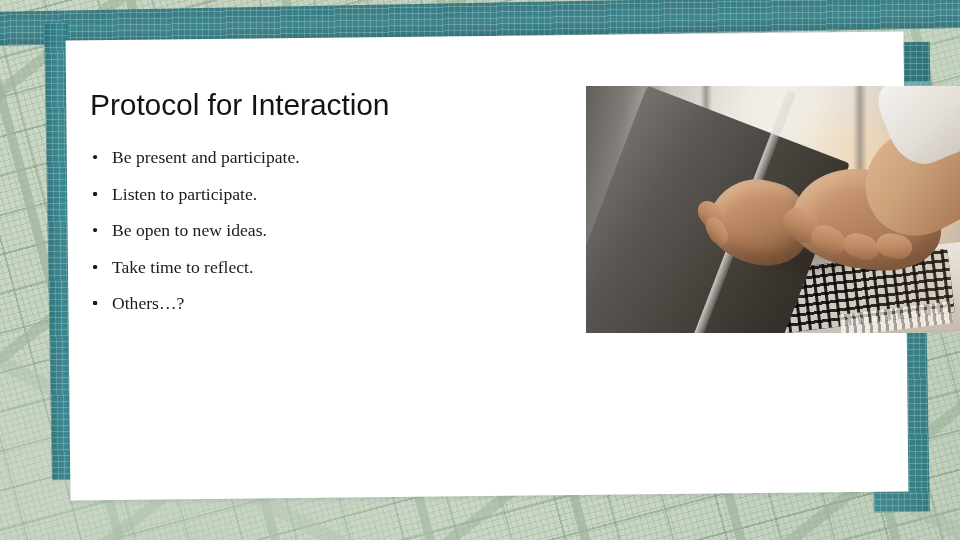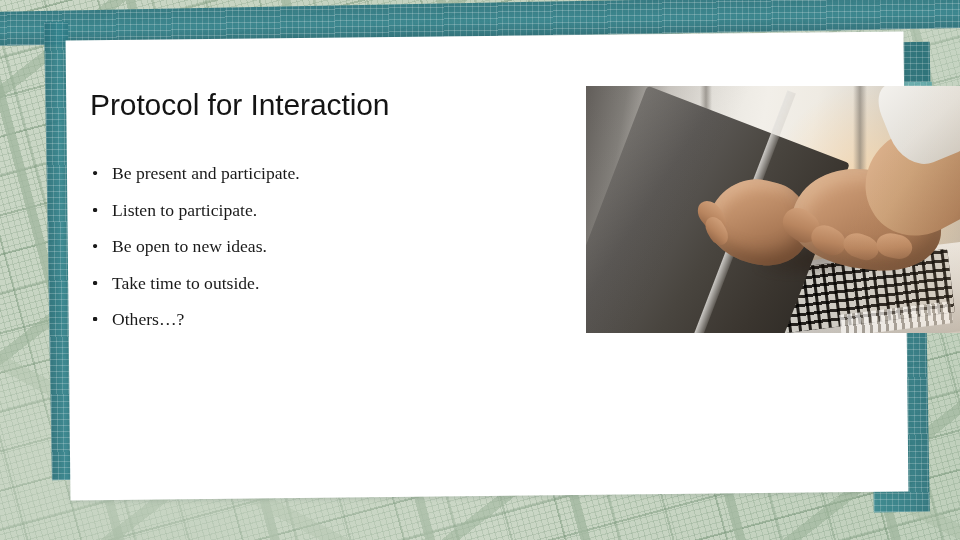--- a/index.html
+++ b/index.html
@@ -146,21 +146,21 @@
     left: 90px; top: 88px;
     width: 730px;
   }
   #page-title {
     font-family: "Liberation Sans", sans-serif;
     font-size: 30px;
     font-weight: 400;
     color: #141414;
     letter-spacing: -0.1px;
     line-height: 1.1;
-    margin: 0 0 34px 0;
+    margin: 0 0 18px 0;
     white-space: nowrap;
   }
   #bullet-list {
     list-style: none;
     margin: 0;
     padding: 0;
   }
   #bullet-list li {
     position: relative;
     font-family: "Liberation Serif", serif;
@@ -383,21 +383,21 @@
   <div id="card"></div>
 
   <div id="text-block">
     <h1 id="page-title">Protocol for Interaction</h1>
     <ul id="bullet-list">
       <li><span class="bullet-dot">•</span><span>Be present and participate.</span></li>
       <li><span class="bullet-dot">•</span></li>
       <li><span class="bullet-dot">•</span><span>Listen to participate.</span></li>
       <li><span class="bullet-dot">•</span><span>Be open to new ideas.</span></li>
       <li><span class="bullet-dot">•</span></li>
-      <li><span class="bullet-dot">•</span><span>Take time to outside.</span></li>
+      <li><span class="bullet-dot">•</span><span>Take time to reflect.</span></li>
       <li><span class="bullet-dot">•</span></li>
       <li><span class="bullet-dot">•</span></li>
       <li><span class="bullet-dot">•</span><span>Others…?</span></li>
     </ul>
   </div>
 
   <div id="photo">
     <div class="ph ph-window"></div>
     <div class="ph ph-glow"></div>
     <div class="ph ph-greenery"></div>

